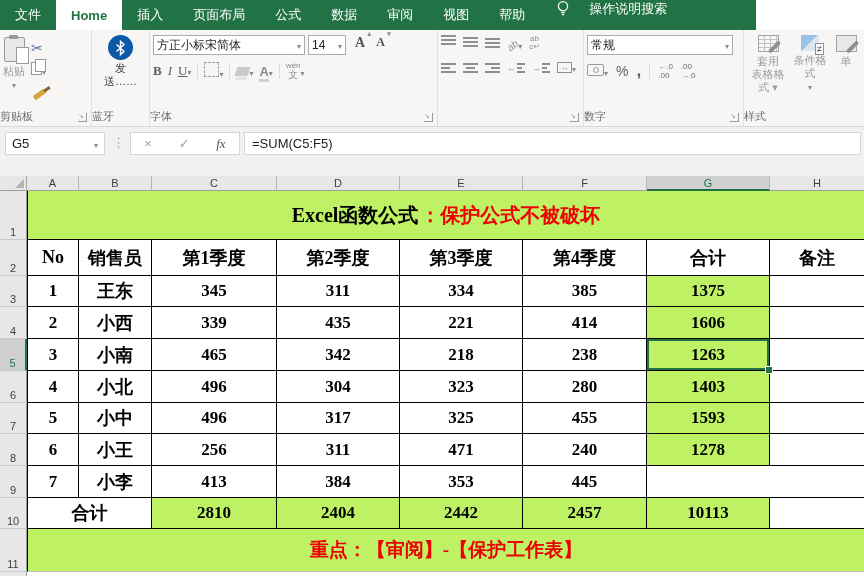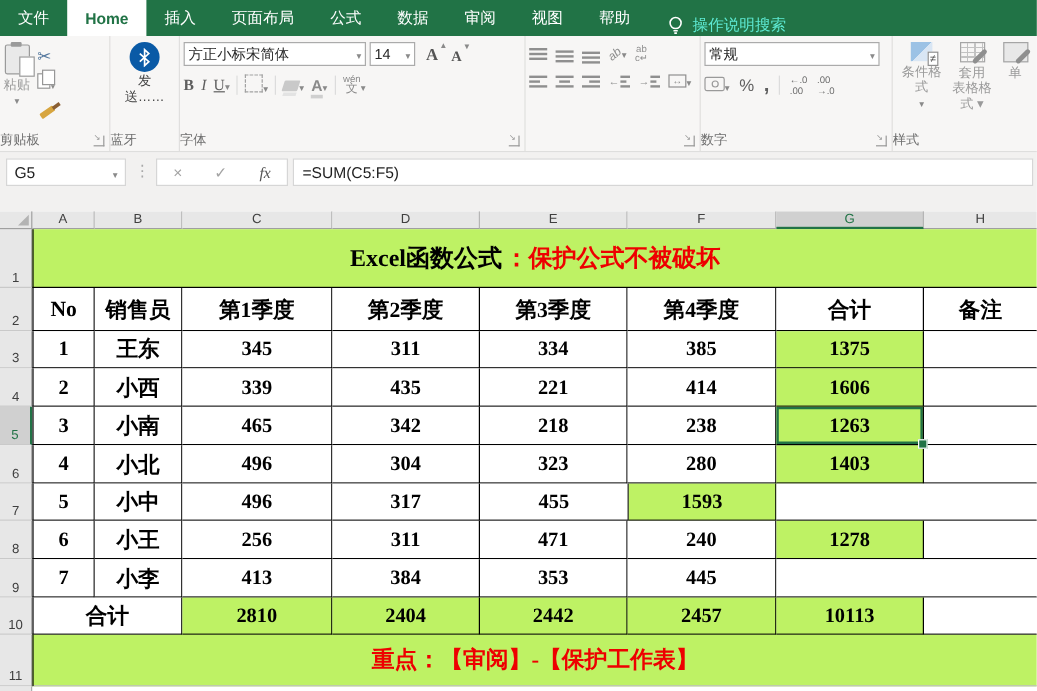--- a/index.html
+++ b/index.html
@@ -1,23 +1,23 @@
 <!DOCTYPE html>
 <html><head>
 <meta charset="utf-8">
 <style>
   html,body{margin:0;padding:0}
   body{width:864px;height:576px;position:relative;overflow:hidden;background:#fff;
        font-family:"Liberation Sans",sans-serif;-webkit-font-smoothing:antialiased}
   
-  .tabbar{position:absolute;top:0;left:0;width:864px;height:30px;background:#217346;
+  .tabbar{position:absolute;top:0;left:0;width:756px;height:30px;background:#217346;
           display:flex;align-items:stretch}
   .tab{color:#fff;font-size:13px;display:flex;align-items:center;padding:0 15px;cursor:default;white-space:nowrap}
   .tab.active{background:#fff;color:#217346;font-weight:bold}
-  .tellme{display:flex;align-items:flex-end;gap:7px;color:#5eead4;font-size:13px;margin-left:16px}
+  .tellme{display:flex;align-items:flex-start;gap:19px;color:#ffffff;font-size:13px;margin-left:16px}
   
   .ribbon{position:absolute;top:30px;left:0;width:864px;height:97px;background:#f7f6f5;
           border-bottom:1px solid #d8d8d8;display:flex;box-sizing:border-box}
   .rgroup{position:relative;border-right:1px solid #e0dfde;padding:5px 3px 16px;box-sizing:border-box;
           display:flex;flex-direction:column}
   .glabel{position:absolute;bottom:2px;left:0;right:0;font-size:11px;color:#6e6e6e}
   .launcher{position:absolute;bottom:4px;right:4px;width:8px;height:8px;
             border-right:1px solid #9a9a9a;border-bottom:1px solid #9a9a9a;color:#9a9a9a}
   .launcher::after{content:"↘";font-size:7px;line-height:7px;display:block;margin:-1px 0 0 0}
   .caret::after{content:"▾";font-size:8px;color:#8a8a8a}
@@ -33,21 +33,21 @@
   .icon-cut::after{content:"✂";color:#51759c;font-size:14px}
   .icon-copy{width:9px;height:11px;border:1px solid #979797;background:#fff;position:relative;display:inline-block}
   .icon-copy::after{content:"";position:absolute;left:3px;top:-4px;width:9px;height:11px;border:1px solid #979797;background:#fff}
   .icon-brush{width:13px;height:5px;background:#d7a53f;transform:rotate(-35deg);border-radius:1px;position:relative;display:inline-block;margin:4px 0 0 2px}
   .icon-brush::after{content:"";position:absolute;right:-6px;top:1px;width:7px;height:3px;background:#8a5f33}
   
   .bt-circle{width:25px;height:25px;border-radius:50%;background:#0a5aa6;display:flex;align-items:center;justify-content:center;margin-bottom:2px}
   
   .combo{height:20px;background:#fff;border:1px solid #ababab;display:flex;align-items:center;
          font-size:12px;color:#262626;padding:0 3px;box-sizing:border-box;justify-content:space-between}
-  .r1{display:flex;gap:3px;align-items:flex-end}
+  .r1{display:flex;gap:3px;align-items:flex-start}
   .r2{display:flex;gap:6px;align-items:center;margin-top:7px;font-size:13px;color:#5f5f5f}
   .vdiv{width:1px;height:16px;background:#dcdcdc}
   .afont{position:relative;color:#555;font-weight:bold;font-family:"Liberation Serif",serif}
   .afont.up::after{content:"▴";position:absolute;top:-5px;right:-6px;font-size:7px;color:#8a8a8a}
   .afont.dn::after{content:"▾";position:absolute;top:-5px;right:-6px;font-size:7px;color:#8a8a8a}
   .b-btn{font-family:"Liberation Serif",serif;font-weight:bold}
   .i-btn{font-family:"Liberation Serif",serif;font-style:italic}
   .u-btn{font-family:"Liberation Serif",serif;text-decoration:underline}
   .icon-borders{width:13px;height:13px;border:1px dashed #a2a2a2;display:inline-block}
   .icon-fill{width:13px;height:9px;background:#c9c9c9;transform:skewX(-18deg);display:inline-block;border-radius:1px;position:relative}
@@ -294,28 +294,28 @@
           <span>→.0</span>
         </span>
     </div>
     <span class="glabel">数字</span>
     <span class="launcher"></span>
   </div>
 
   <div class="rgroup" style="flex:1;border-right:none;overflow:hidden">
     <div class="sty-row">
       <div class="stybtn">
+        <span class="icon-ft"></span>
+        <span>套用</span>
+        <span>表格格式 ▾</span>
+      </div>
+      <div class="stybtn">
         <span class="icon-cf"></span>
         <span>条件格式</span>
         <span class="caret"></span>
-      </div>
-      <div class="stybtn">
-        <span class="icon-ft"></span>
-        <span>套用</span>
-        <span>表格格式 ▾</span>
       </div>
       <div class="stybtn" style="width:40px">
         <span class="icon-ft" style="background:#e8e8e8"></span>
         <span>单</span>
       </div>
     </div>
     <span class="glabel" style="right:56px">样式</span>
   </div>
 </div>
 
@@ -416,20 +416,21 @@
     <div class="c cw-g yellow">1403</div>
     <div class="c cw-h"></div>
   </div>
 
   <div class="srow" style="height:31px">
     <div class="rh">7</div>
     <div class="c cw-a bl">5</div>
     <div class="c cw-b name">小中</div>
     <div class="c cw-c">496</div>
     <div class="c cw-d">317</div>
+    <div class="c cw-e">325</div>
     <div class="c cw-f">455</div>
     <div class="c cw-g yellow">1593</div>
     <div class="c cw-h"></div>
   </div>
 
   <div class="srow" style="height:32px">
     <div class="rh">8</div>
     <div class="c cw-a bl">6</div>
     <div class="c cw-b name">小王</div>
     <div class="c cw-c">256</div>

